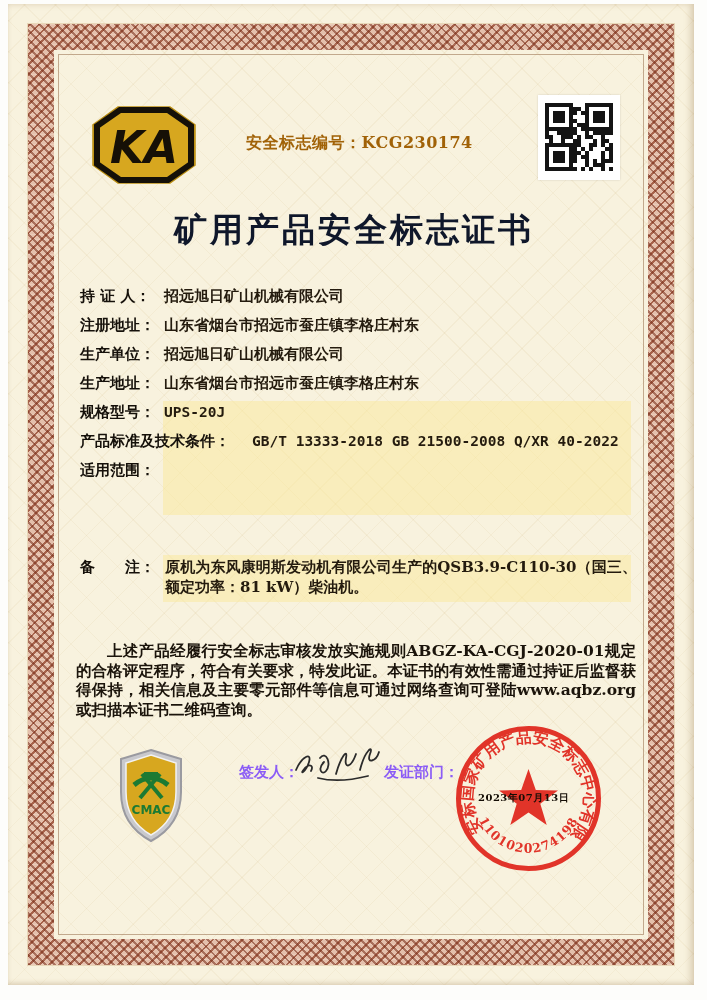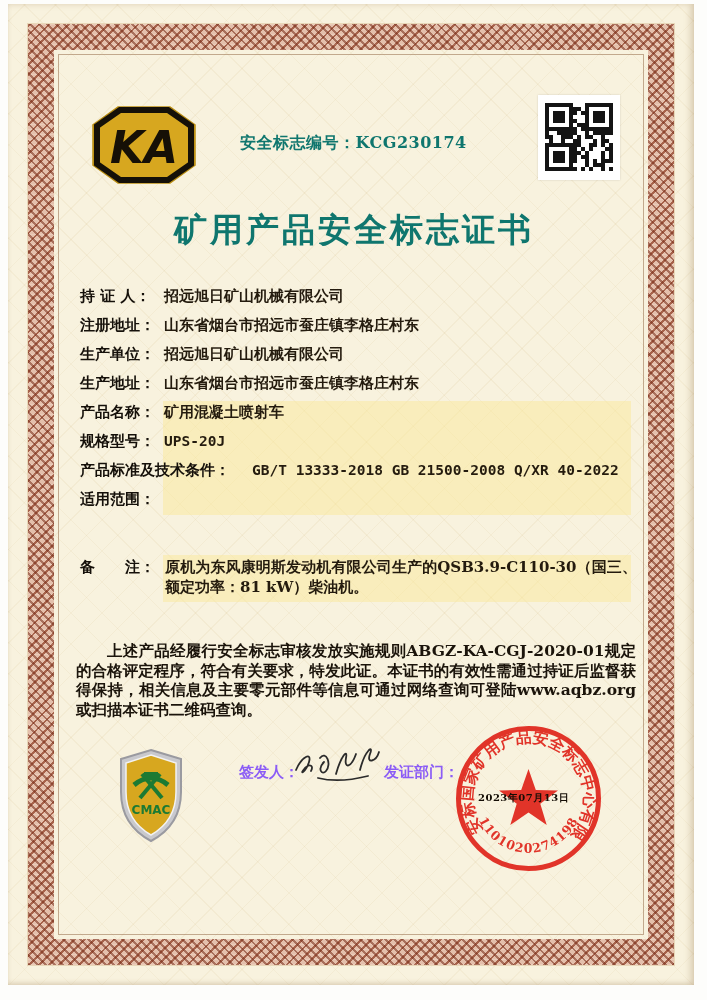--- a/index.html
+++ b/index.html
@@ -28,26 +28,26 @@
           background-image:
             repeating-linear-gradient(45deg, rgba(196,164,96,.09) 0 1px, rgba(0,0,0,0) 1px 22px),
             repeating-linear-gradient(-45deg, rgba(196,164,96,.09) 0 1px, rgba(0,0,0,0) 1px 22px); }
   .inner-line { position:absolute; left:50px; top:50px; right:50px; bottom:50px;
           border:1px solid rgba(150,110,75,.55); pointer-events:none; }
 
   .abs { position:absolute; }
   .hl { position:absolute; background:rgba(250,233,150,.48); z-index:1; }
 
   
-  .cert-no { left:240px; top:133px; font-size:16px; font-weight:600; color:#0f766e;
+  .cert-no { left:246px; top:133px; font-size:16px; font-weight:600; color:#a16207;
              letter-spacing:.5px; z-index:2; }
   .cert-no .num { font-family:"DejaVu Serif","Liberation Serif",serif; font-weight:600; }
 
   .title { left:60px; top:208px; width:588px; text-align:center; font-size:33px;
-           font-weight:800; letter-spacing:3px; color:#0f766e; z-index:2; }
+           font-weight:800; letter-spacing:3px; color:#0f172a; z-index:2; }
 
   
   .rows { left:80px; top:288px; width:560px; z-index:2; }
   .row { display:flex; align-items:flex-start; margin-bottom:12px; font-size:15px;
          line-height:17px; color:#15100a; }
   .flabel { flex:none; width:84px; font-weight:600; color:#15100a; }
   .row.wide .flabel { width:auto; }
   .row.wide .fvalue { margin-left:22px; }
   .fvalue { font-weight:700; color:#241b0e; }
   .mono { font-family:"DejaVu Sans Mono","Liberation Mono",monospace; font-size:14.5px; }
@@ -202,24 +202,20 @@
     </div>
     <div class="row">
       <span class="flabel">生产单位：</span>
       <span class="fvalue">招远旭日矿山机械有限公司</span>
     </div>
     <div class="row">
       <span class="flabel">生产地址：</span>
       <span class="fvalue">山东省烟台市招远市蚕庄镇李格庄村东</span>
     </div>
     <div class="row">
-      <span class="flabel">产品名称：</span>
-      <span class="fvalue">矿用混凝土喷射车</span>
-    </div>
-    <div class="row">
       <span class="flabel">规格型号：</span>
       <span class="fvalue mono">UPS-20J</span>
     </div>
     <div class="row wide">
       <span class="flabel">产品标准及技术条件：</span>
       <span class="fvalue mono">GB/T 13333-2018 GB 21500-2008 Q/XR 40-2022</span>
     </div>
     <div class="row">
       <span class="flabel">适用范围：</span>
     </div>

